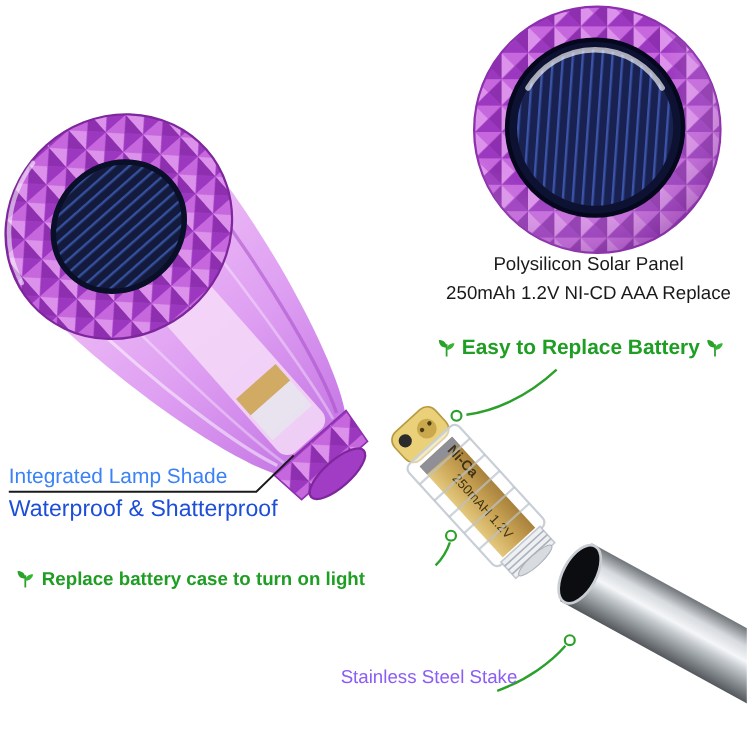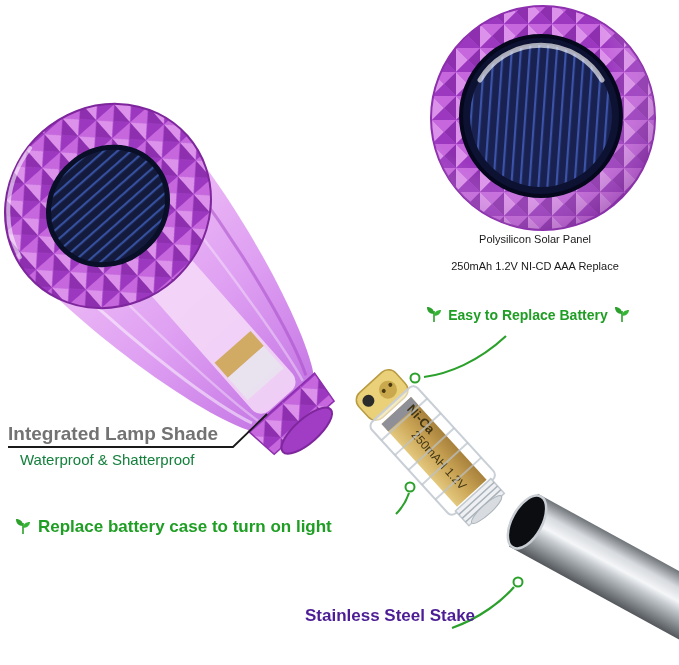--- a/index.html
+++ b/index.html
@@ -3,28 +3,28 @@
 <meta charset="utf-8">
 <style>
   *{box-sizing:border-box}
   html,body{margin:0;padding:0;background:#ffffff}
   .canvas{
     position:relative;width:679px;height:665px;background:#ffffff;
     overflow:hidden;font-family:"Liberation Sans",sans-serif;
   }
   .bg{position:absolute;left:0;top:0}
   .lbl{position:absolute;font-family:"Liberation Sans",sans-serif;white-space:nowrap}
-  .caption{left:394px;top:226px;width:282px;text-align:center;font-size:11px;line-height:27px;color:#191919}
+  .caption{left:394px;top:226px;width:282px;text-align:center;font-size:17px;line-height:27px;color:#191919}
   .green{color:#1f9e24;font-weight:700}
   .row{display:flex;align-items:center}
-  #easy-label{left:392px;top:306px;width:272px;justify-content:center;gap:5px;font-size:14px}
+  #easy-label{left:392px;top:306px;width:272px;justify-content:center;gap:5px;font-size:19px}
   #rotating-label{left:14px;top:517px;gap:6px;font-size:17px}
-  #lamp-title{left:8px;top:423px;font-size:19px;font-weight:700;color:#737373}
-  #lamp-sub{left:20px;top:451px;font-size:15px;color:#15803d}
-  #stake-label{left:290px;top:606px;width:200px;text-align:center;font-size:17px;font-weight:700;color:#4c1d95}
+  #lamp-title{left:8px;top:423px;font-size:19px;font-weight:400;color:#3b82f6}
+  #lamp-sub{left:8px;top:451px;font-size:21px;color:#1d4ed8}
+  #stake-label{left:290px;top:606px;width:200px;text-align:center;font-size:17px;font-weight:400;color:#8b5cf6}
   .leaf{flex:0 0 auto;display:block}
 </style>
 </head>
 <body>
 
 <div class="canvas">
 
   <svg class="bg" width="679" height="665" viewBox="0 0 679 665">
     <defs>
       <pattern id="facets" width="24" height="24" patternUnits="userSpaceOnUse">

